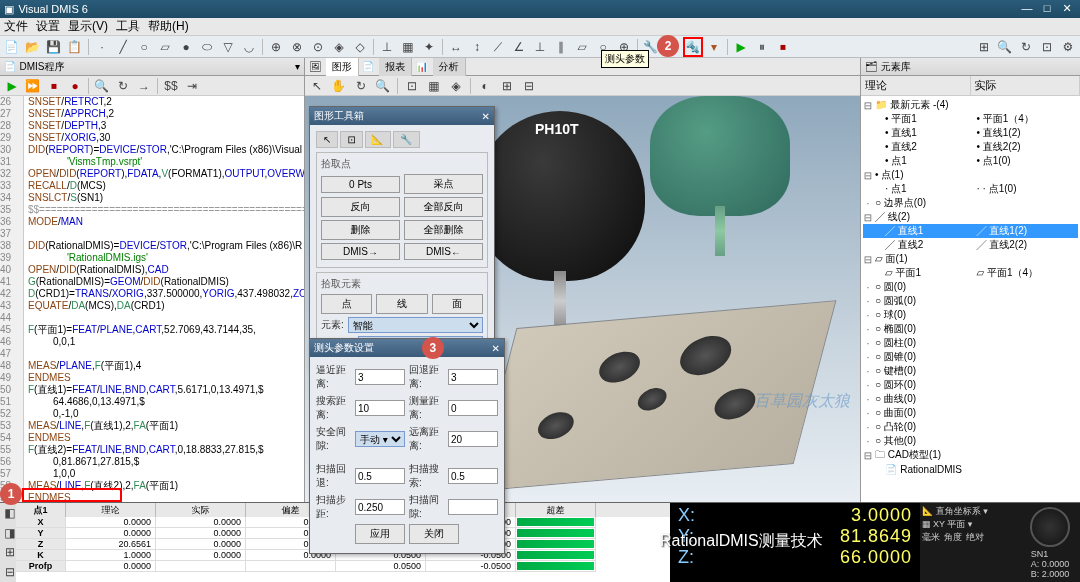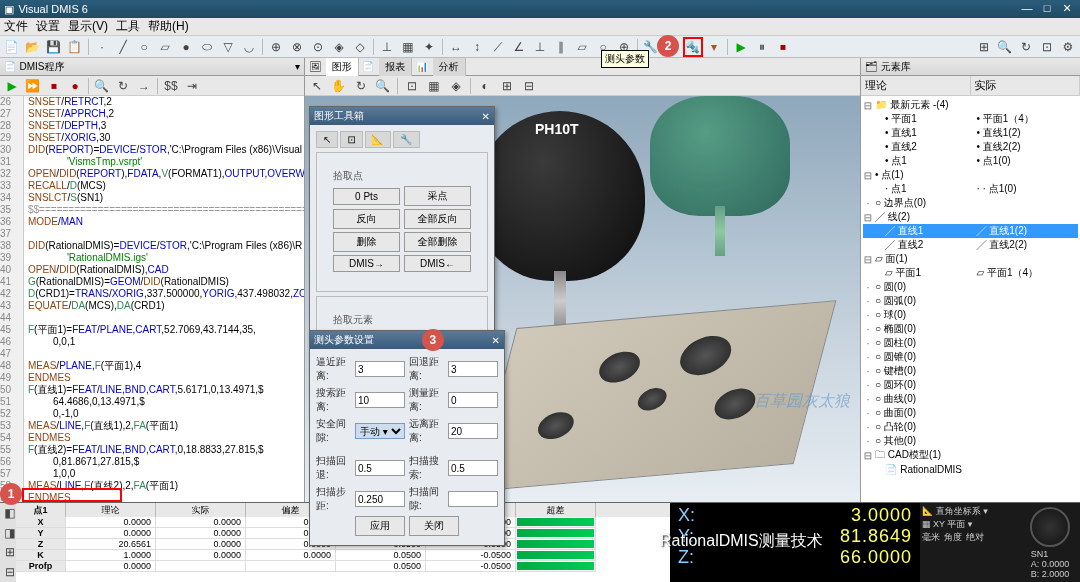--- a/index.html
+++ b/index.html
@@ -48,21 +48,21 @@
 .tree-header > div { flex: 1; padding: 2px 4px; border-right: 1px solid #ccc; }
 .tree-row { display: flex; height: 14px; align-items: center; }
 .tree-row.selected { background: #3399ff; color: #fff; }
 .tree-cell { flex: 1; padding: 0 2px; display: flex; align-items: center; gap: 2px; white-space: nowrap; overflow: hidden; }
 .expander { width: 10px; text-align: center; color: #666; cursor: pointer; }
 .dialog { position: absolute; background: #e8ecf0; border: 1px solid #666; box-shadow: 2px 2px 4px rgba(0,0,0,0.3); z-index: 20; }
 .dialog-title { height: 18px; background: linear-gradient(#5a7a9a, #3a5a7a); color: #fff; display: flex; align-items: center; padding: 0 4px; font-size: 10px; justify-content: space-between; }
 .dialog-body { padding: 6px; font-size: 10px; }
 .dlg-tabs { display: flex; gap: 2px; margin-bottom: 4px; }
 .dlg-tab { padding: 2px 6px; background: #d8d8d8; border: 1px solid #bbb; font-size: 10px; }
-.dlg-group { border: 1px solid #bbb; padding: 16px; margin-bottom: 4px; }
+.dlg-group { border: 1px solid #bbb; padding: 4px; margin-bottom: 4px; }
 .dlg-group-title { font-size: 10px; color: #555; margin-bottom: 3px; }
 .dlg-row { display: flex; align-items: center; gap: 4px; margin-bottom: 3px; }
 .dlg-btn { padding: 2px 8px; background: #e8e8e8; border: 1px solid #999; font-size: 10px; cursor: pointer; }
 .dlg-btn.wide { flex: 1; text-align: center; }
 .dlg-input { width: 50px; height: 16px; border: 1px solid #999; padding: 0 2px; font-size: 10px; }
 .dlg-select { height: 16px; border: 1px solid #7a9acf; background: #cde; font-size: 10px; }
 .dlg-label { font-size: 10px; color: #333; }
 .bottom-panel { height: 80px; background: #222; display: flex; border-top: 1px solid #666; }
 .results-table { flex: 1; background: #fff; font-size: 9px; }
 .rt-header { display: flex; background: #e8e8e8; height: 14px; }
@@ -297,21 +297,21 @@
             <select class="dlg-select" style="flex:1"><option>智能</option></select>
           </div>
           <div class="dlg-row">
             <span class="dlg-label">线取数:</span>
             <select class="dlg-select" style="flex:1"><option>智能</option></select>
           </div>
         </div>
       </div>
     </div>
 
-    <div class="dialog" style="left:4px;top:272px;width:196px">
+    <div class="dialog" style="left:4px;top:280px;width:196px">
       <div class="dialog-title">
         <span>测头参数设置</span>
         <span class="annotation-badge" style="position:relative;left:0;top:0">3</span>
         <span>✕</span>
       </div>
       <div class="dialog-body">
         <div class="dlg-row">
           <span class="dlg-label">逼近距离:</span>
           <input class="dlg-input" value="3" style="">
           <span class="dlg-label">回退距离:</span>

